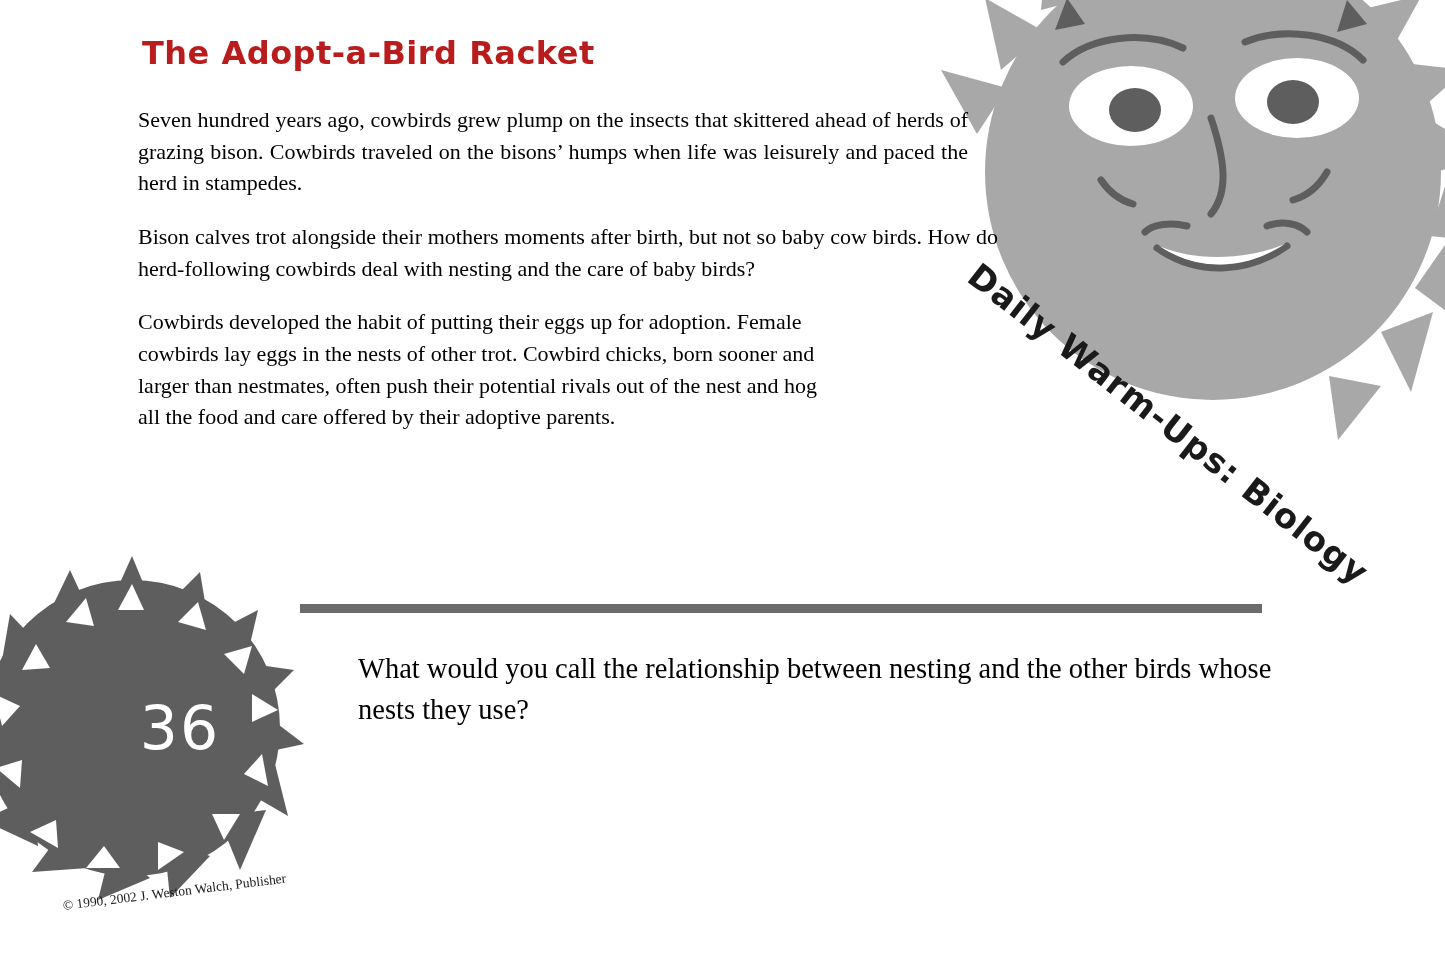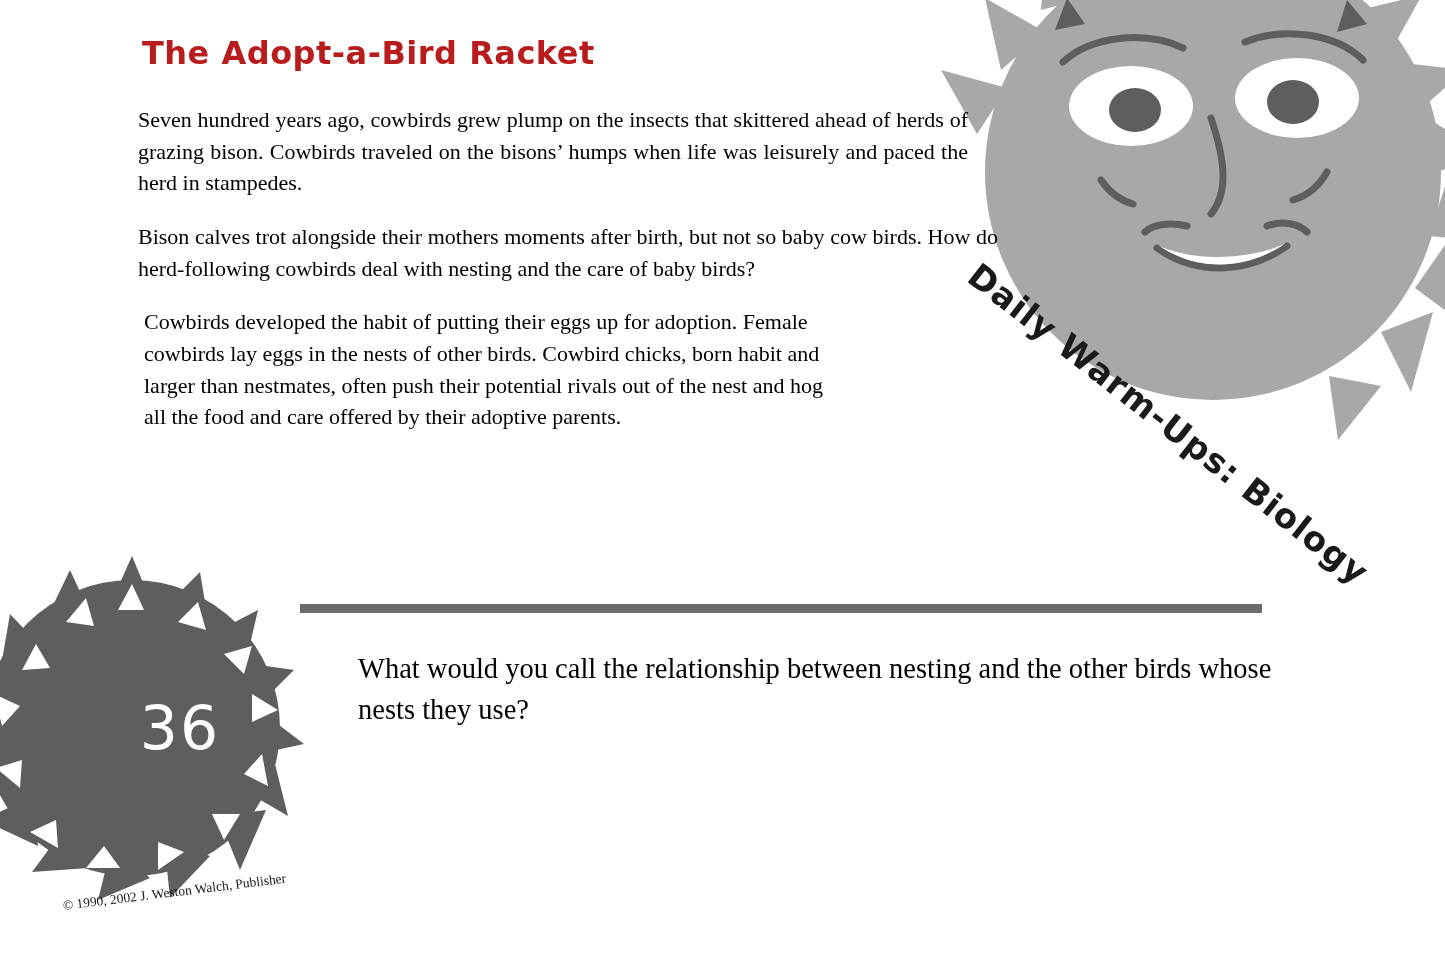--- a/index.html
+++ b/index.html
@@ -69,21 +69,21 @@
   .para {
     font-size: 22px;
     line-height: 1.44;
     margin: 0 0 22px 0;
     text-align: justify;
     text-align-last: left;
   }
   .para.p1 { width: 830px; }
   .para.p2 { width: 860px; }
   .para.p3 { width: 960px; text-align: center; }
-  .para.p3 .ln { display: block; text-align: justify; margin-left: 6px; }
+  .para.p3 .ln { display: block; text-align: justify; }
   .para.p3 .ln.last { text-align: right; }
 
   
   .rule {
     position: absolute;
     left: 300px;
     top: 604px;
     width: 962px;
     height: 9px;
     background: #6b6b6b;
@@ -197,21 +197,21 @@
 
   <div class="series-title">Daily Warm-Ups: Biology</div>
 
   <div class="headline">The Adopt-a-Bird Racket</div>
 
   <div class="body-col">
     <p class="para p1">Seven hundred years ago, cowbirds grew plump on the insects that skittered ahead of herds of grazing bison. Cowbirds traveled on the bisons’ humps when life was leisurely and paced the herd in stampedes.</p>
     <p class="para p2">Bison calves trot alongside their mothers moments after birth, but not so baby cow birds. How do herd-following cowbirds deal with nesting and the care of baby birds?</p>
     <p class="para p3">
       <span class="ln">Cowbirds developed the habit of putting their eggs up for adoption. Female</span>
-      <span class="ln">cowbirds lay eggs in the nests of other birds. Cowbird chicks, born habit and</span>
+      <span class="ln">cowbirds lay eggs in the nests of other trot. Cowbird chicks, born sooner and</span>
       <span class="ln">larger than nestmates, often push their potential rivals out of the nest and hog</span>
       <span class="ln last">all the food and care offered by their adoptive parents.</span>
     </p>
   </div>
 
   <div class="rule"></div>
 
   <div class="question">What would you call the relationship between nesting and the other birds whose nests they use?</div>
 
   <div class="burst">

